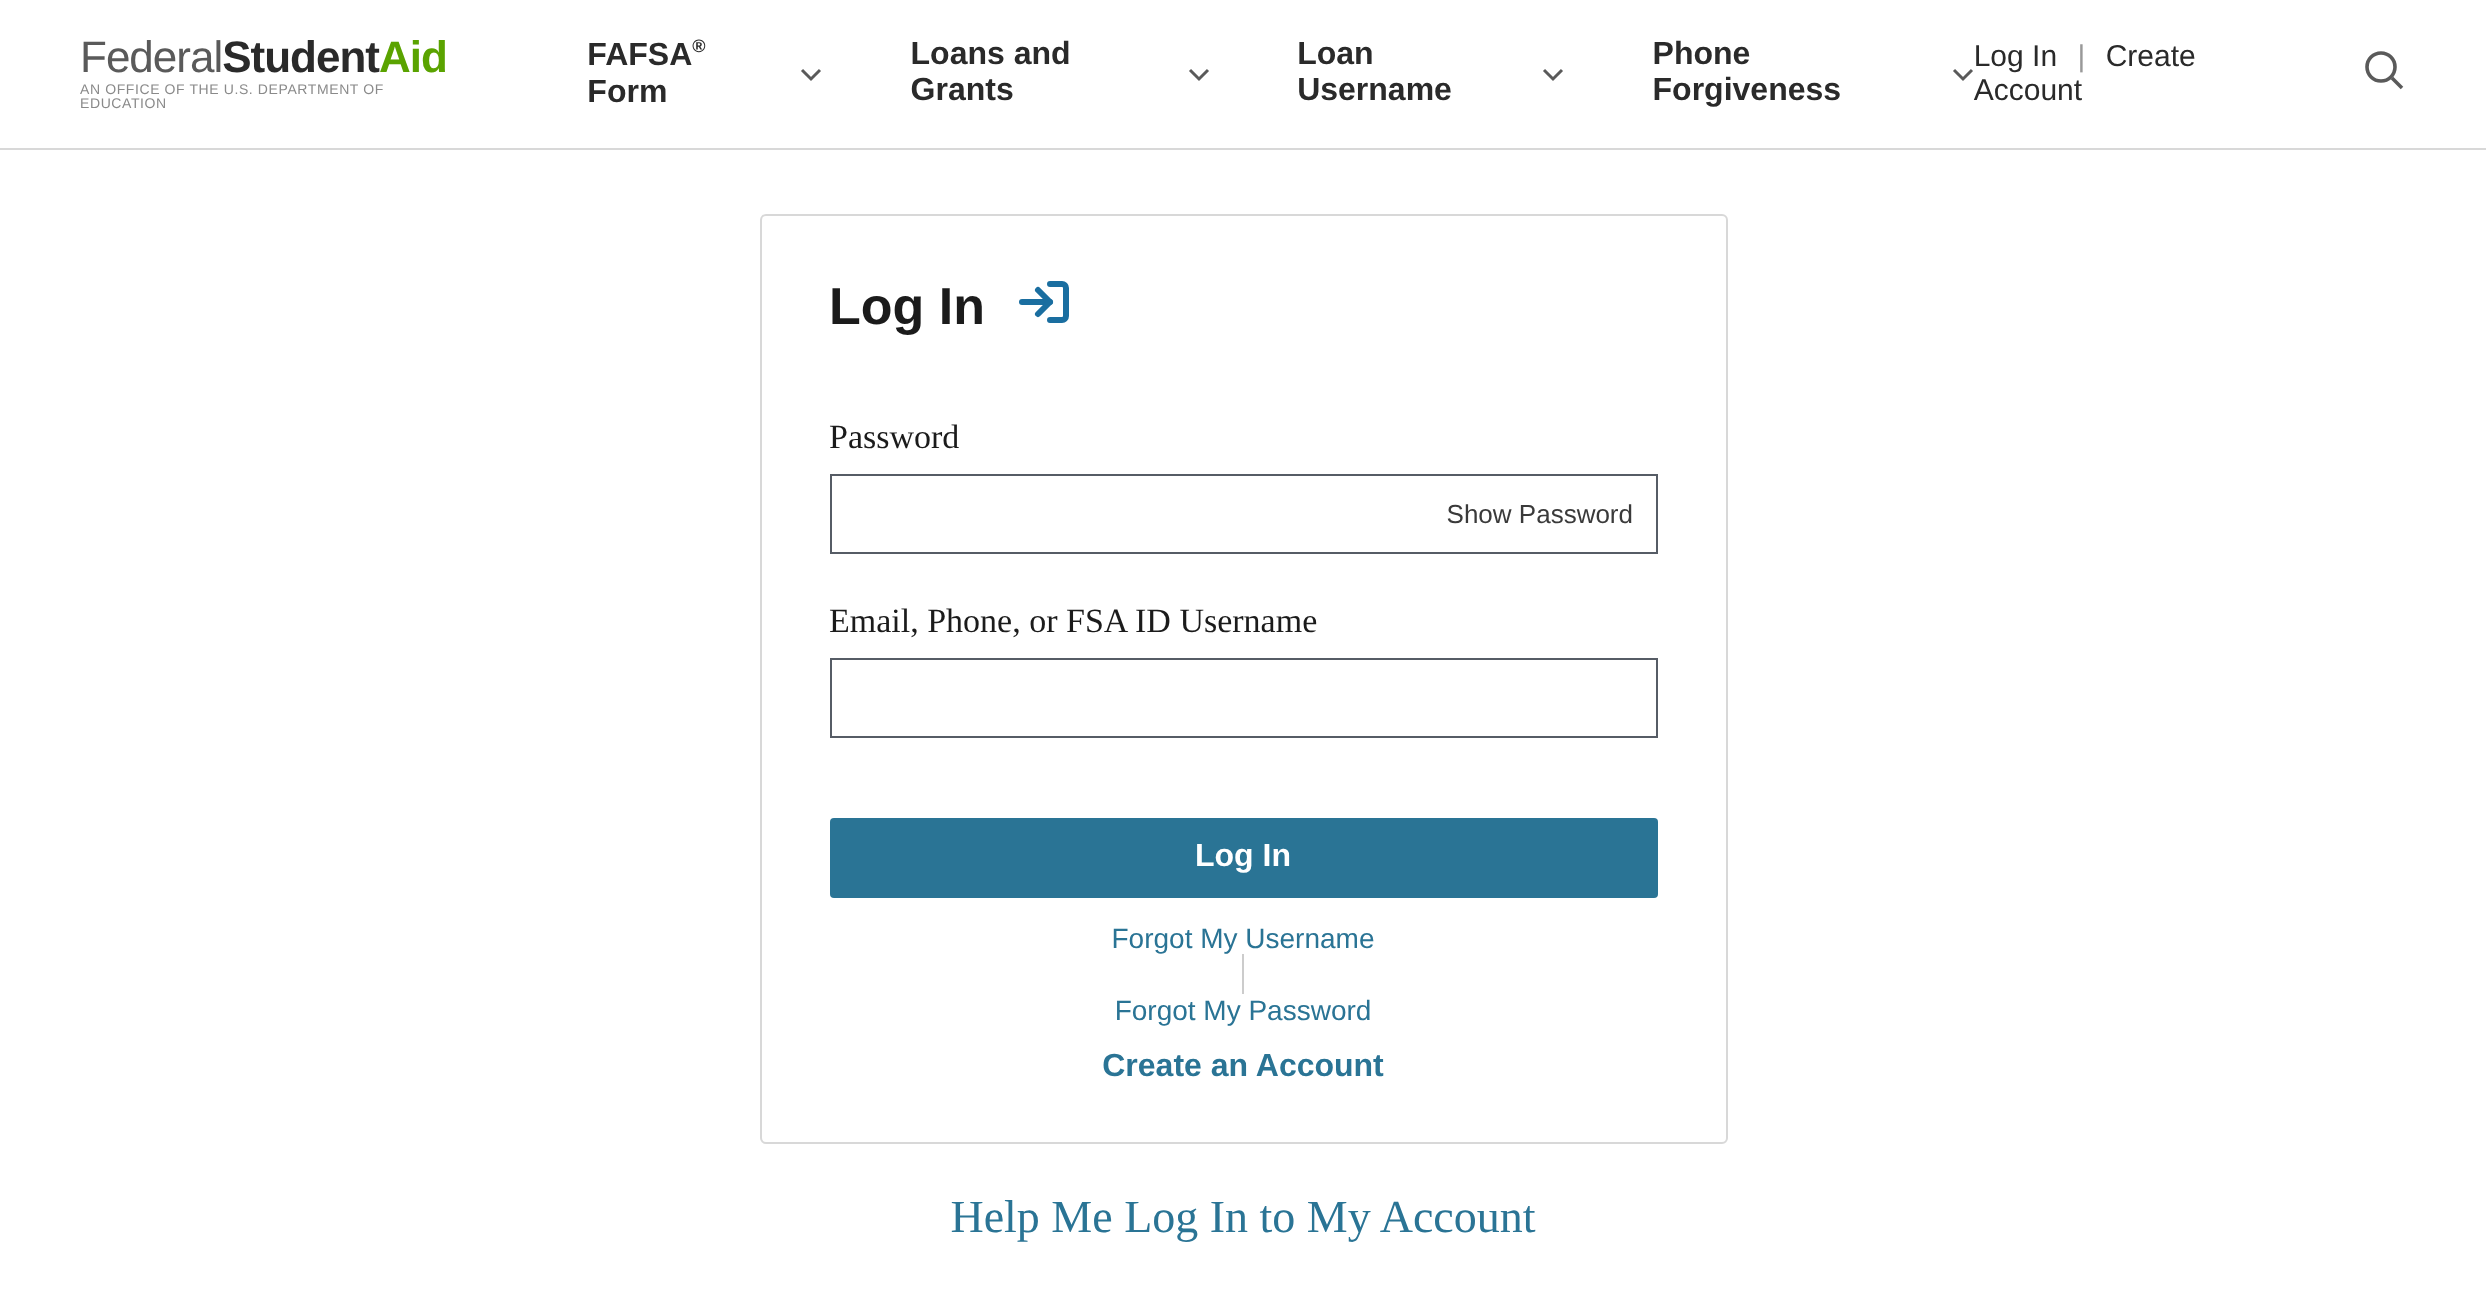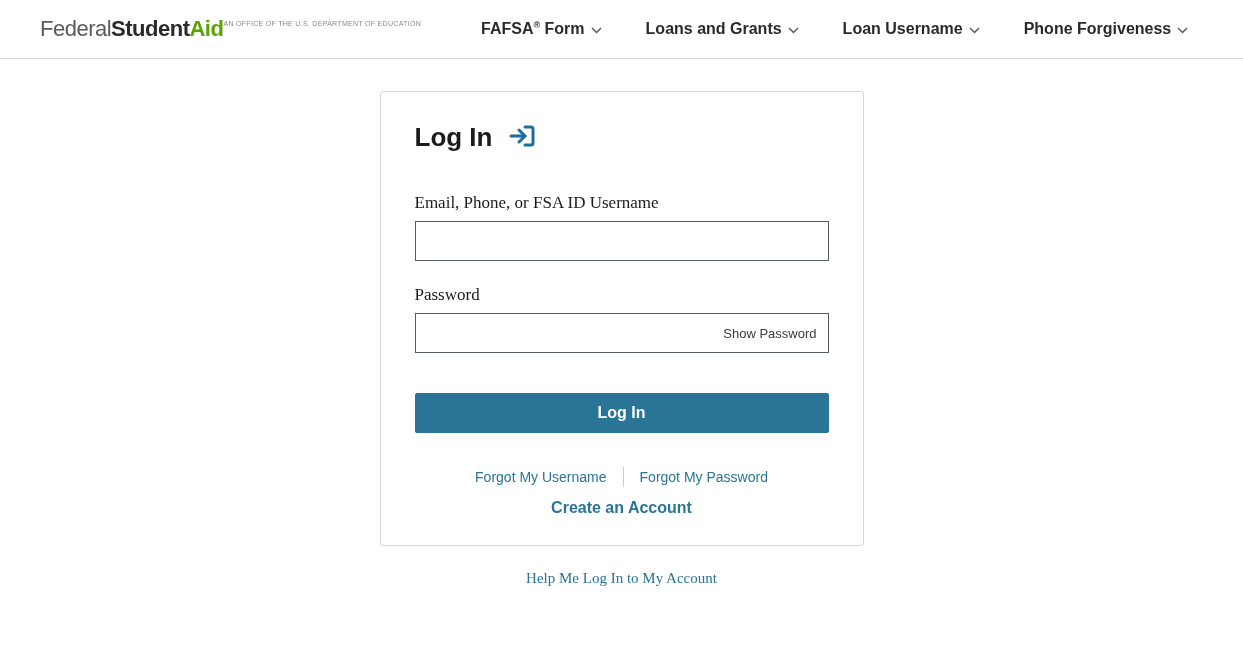--- a/index.html
+++ b/index.html
@@ -13,20 +13,21 @@
       color: #1b1b1b;
     }
     .header {
       display: flex;
       align-items: center;
       padding: 18px 40px 18px 40px;
       border-bottom: 1px solid #d8d8d8;
     }
     .logo {
       display: flex;
+      flex-direction: column;
       margin-right: 60px;
     }
     .logo-main {
       font-size: 22px;
       letter-spacing: -0.5px;
       line-height: 1;
     }
     .logo-federal {
       color: #5a5a5a;
       font-weight: 300;
@@ -154,22 +155,23 @@
       font-size: 16px;
       font-weight: 600;
       cursor: pointer;
       margin-top: 16px;
       border-radius: 2px;
     }
     .forgot-row {
       display: flex;
       justify-content: center;
       align-items: center;
-      margin-top: 34px;
+      margin-top: 12px;
       font-size: 14px;
+      flex-direction: column;
     }
     .forgot-link {
       color: #2a7495;
       cursor: pointer;
     }
     .forgot-sep {
       width: 1px;
       height: 20px;
       background: #ccc;
       margin: 0 16px;
@@ -178,21 +180,21 @@
       text-align: center;
       margin-top: 12px;
       font-size: 16px;
       color: #2a7495;
       font-weight: 600;
       cursor: pointer;
     }
     .help-link {
       margin-top: 24px;
       font-family: Georgia, 'Times New Roman', serif;
-      font-size: 15px;
+      font-size: 23px;
       color: #2a7495;
       cursor: pointer;
     }
   </style>
 </head>
 <body>
 
 <header class="header">
   <div class="logo">
     <div class="logo-main">
@@ -229,48 +231,63 @@
     <div class="nav-item">
       <span>Phone Forgiveness</span>
       <span class="chevron">
         <svg width="11" height="7" viewBox="0 0 11 7" fill="none">
             <path d="M1 1L5.5 5.5L10 1" stroke="#5a5a5a" stroke-width="1.5"></path>
           </svg>
       </span>
     </div>
   </nav>
 
+  <div class="header-right">
+    <div class="auth-links">
+      <span class="auth-link">Log In</span>
+      <span class="sep">|</span>
+      <span class="auth-link">Create Account</span>
+    </div>
+    <div class="search-btn">
+      <span>
+        <svg width="22" height="22" viewBox="0 0 22 22" fill="none">
+            <circle cx="9.5" cy="9.5" r="7" stroke="#5a5a5a" stroke-width="1.8"></circle>
+            <line x1="15" y1="15" x2="20" y2="20" stroke="#5a5a5a" stroke-width="1.8"></line>
+          </svg>
+      </span>
+    </div>
+  </div>
 </header>
 
 <main class="main">
   <div class="login-card">
     <div class="login-title-row">
       <h1 class="login-title">Log In</h1>
       <span class="login-arrow">
         <svg width="28" height="24" viewBox="0 0 28 24" fill="none">
           <path d="M17 3 H23 A2 2 0 0 1 25 5 V19 A2 2 0 0 1 23 21 H17" stroke="#1a6ea0" stroke-width="3" stroke-linecap="round" fill="none"></path>
           <path d="M3 12 H17" stroke="#1a6ea0" stroke-width="3" stroke-linecap="round"></path>
           <path d="M11 6 L17 12 L11 18" stroke="#1a6ea0" stroke-width="3" stroke-linecap="round" stroke-linejoin="round" fill="none"></path>
         </svg>
       </span>
     </div>
 
     <div class="form-group">
-      <label class="form-label">Email, Phone, or FSA ID Username</label>
-      <input class="form-input" type="text" value="" style="">
-    </div>
-
-    <div class="form-group">
       <label class="form-label">Password</label>
       <div class="password-wrapper">
         <input class="form-input" type="password" value="" style="">
         <button class="show-password" type="button">Show Password</button>
       </div>
     </div>
 
+    <div class="form-group">
+      <label class="form-label">Email, Phone, or FSA ID Username</label>
+      <input class="form-input" type="text" value="" style="">
+    </div>
+
     <button class="login-button" type="button">Log In</button>
 
     <div class="forgot-row">
       <span class="forgot-link">Forgot My Username</span>
       <span class="forgot-sep"></span>
       <span class="forgot-link">Forgot My Password</span>
     </div>
 
     <div class="create-account">Create an Account</div>
   </div>

